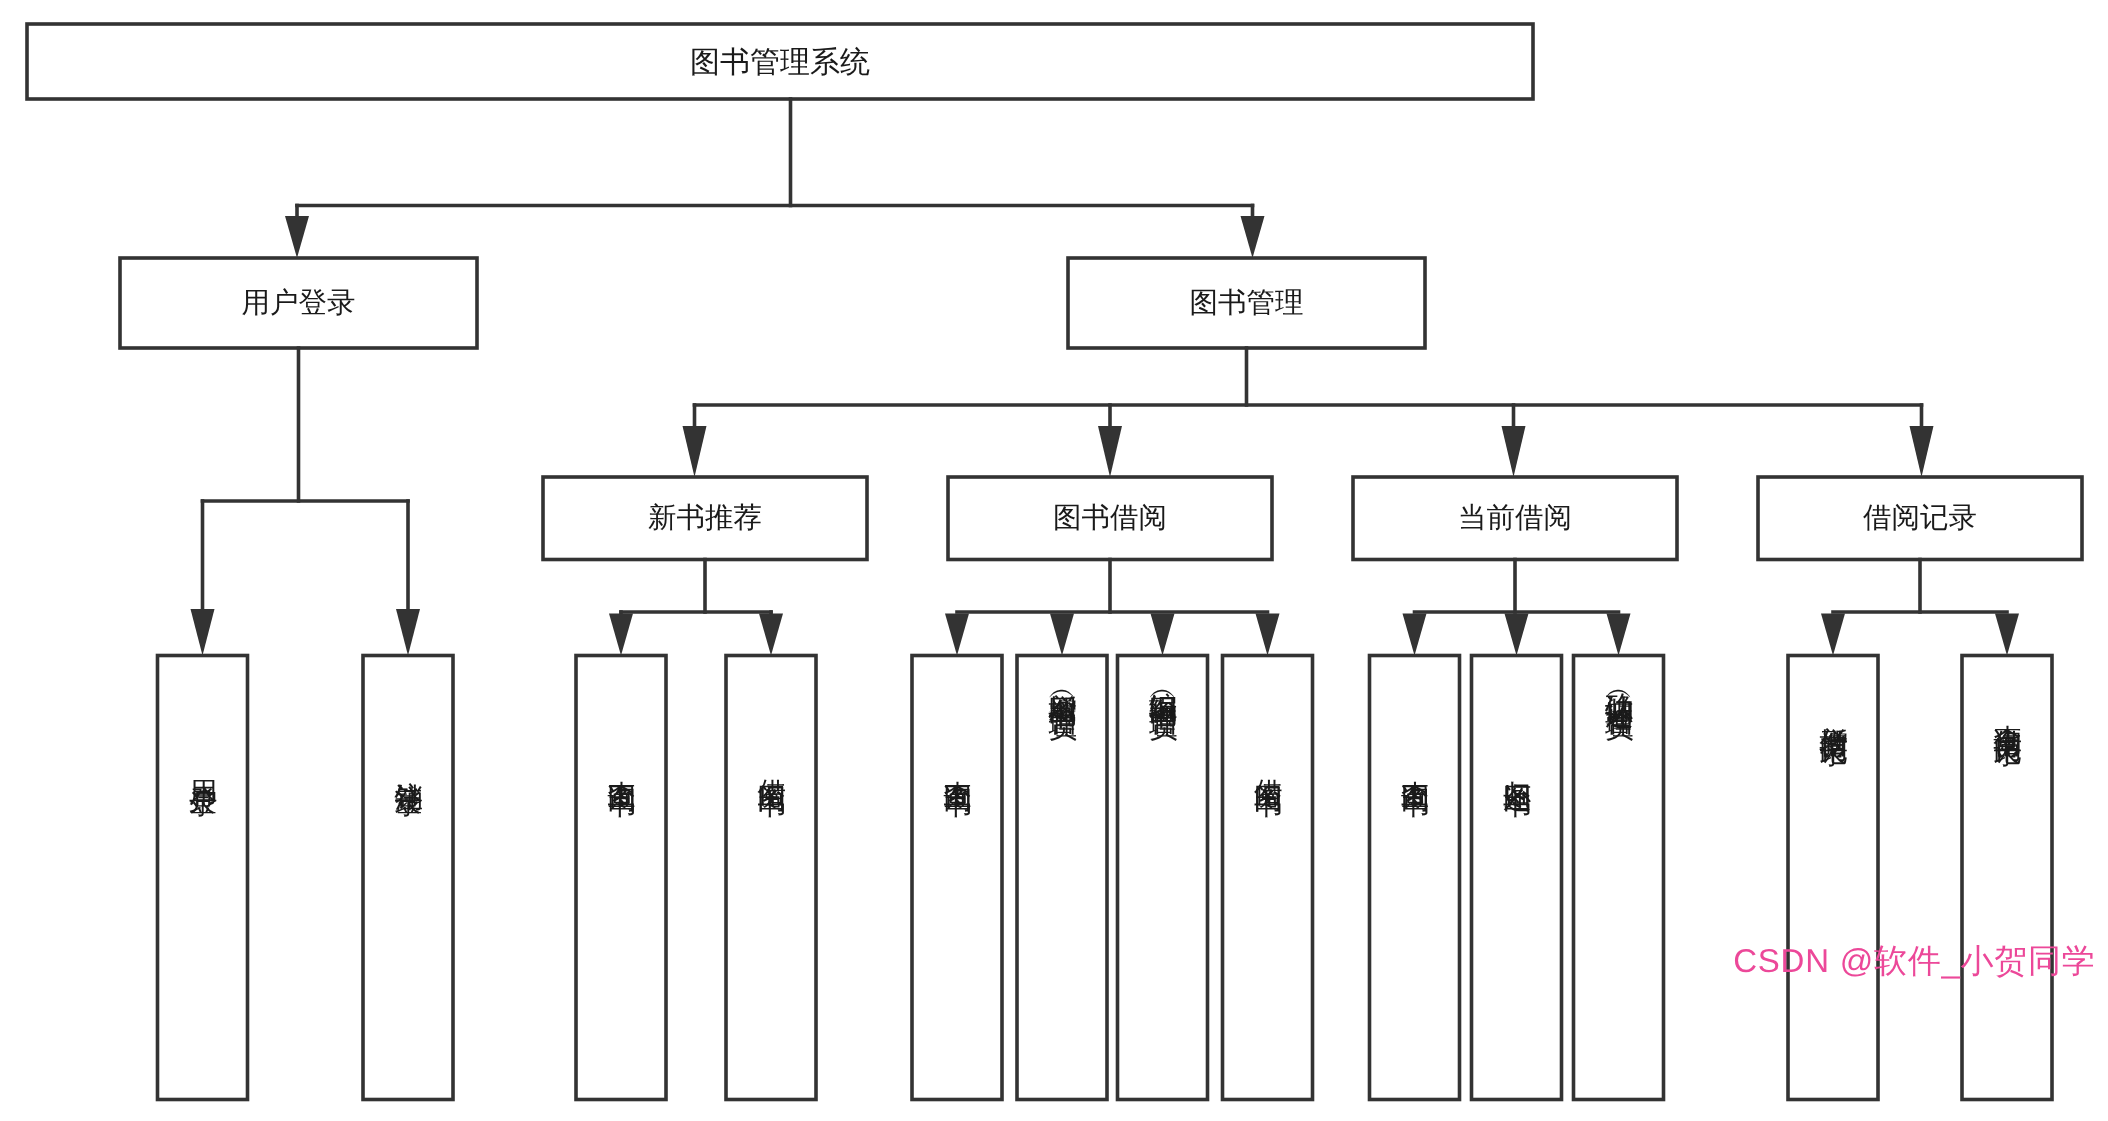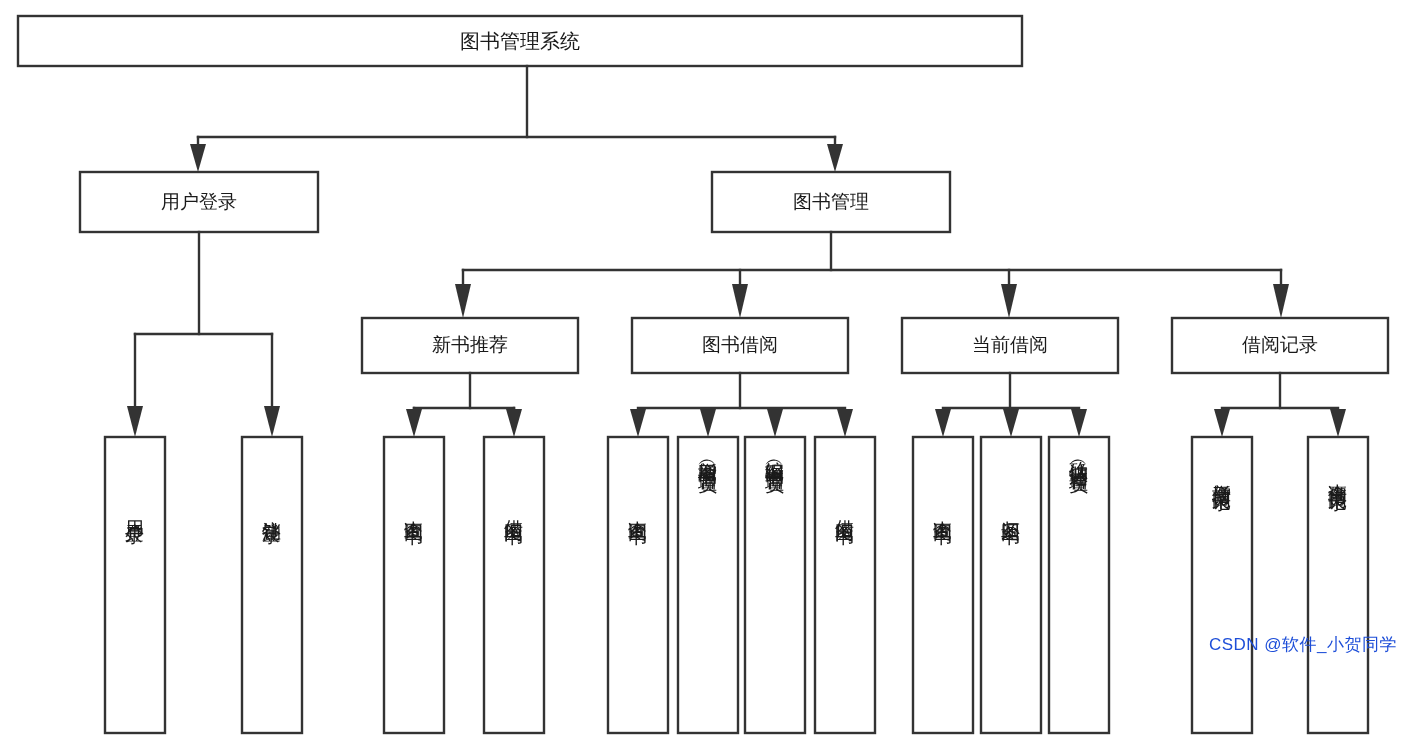--- a/index.html
+++ b/index.html
@@ -68,22 +68,22 @@
     white-space: nowrap;
     transform: translateX(-50%);
     text-align: center;
     pointer-events: none;
   }
   .watermark {
     position: absolute;
     right: 8px;
     bottom: 6px;
     font-family: "Liberation Sans", sans-serif;
-    font-size: 17px;
-    color: #1d4ed8;
+    font-size: 22px;
+    color: #ec4899;
     letter-spacing: 0.5px;
     white-space: nowrap;
   }
 </style>
 </head>
 <body>
 
 <div id="diagram-root">
 
   <svg id="flow" viewBox="0 0 1405 747">

